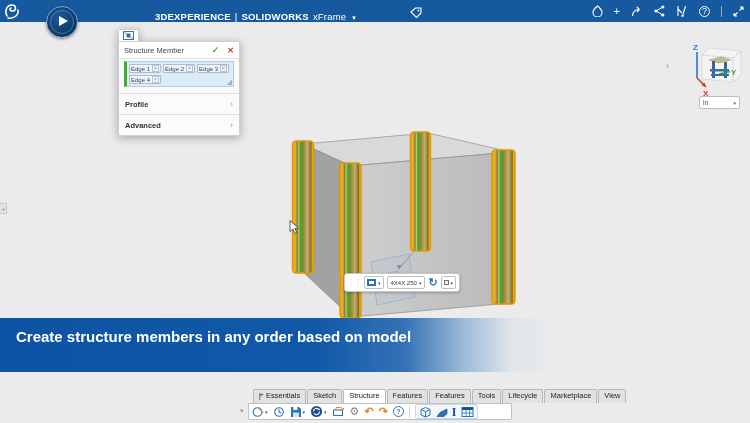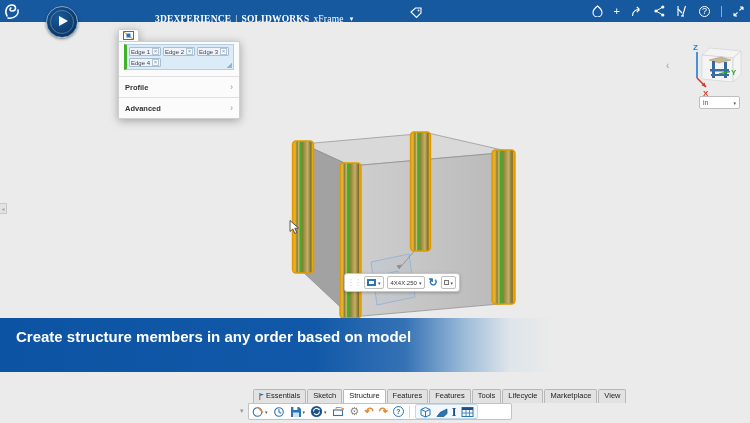--- a/index.html
+++ b/index.html
@@ -11,22 +11,22 @@
 
   
   .topbar { position:absolute; top:0; left:0; width:750px; height:22px; background:#17599f; z-index:40; }
   .logo3ds { position:absolute; left:3px; top:2px; }
   .compass { position:absolute; left:46px; top:6px; width:32px; height:32px; border-radius:50%;
     background:radial-gradient(circle at 40% 35%, #1a5a9c, #0b3763 72%);
     border:1.5px solid #7ea9d2; z-index:41; box-shadow:0 1px 3px rgba(0,0,0,.45); }
   .compass::before { content:""; position:absolute; inset:3px; border-radius:50%; border:1.5px solid rgba(255,255,255,.28); }
   .compass::after { content:""; position:absolute; left:12px; top:9px; border-left:9px solid #fff;
     border-top:5.5px solid transparent; border-bottom:5.5px solid transparent; }
-  .brand { position:absolute; left:155px; top:8px; height:22px; display:flex; align-items:center; gap:4px;
-    color:#fff; font-size:9.5px; letter-spacing:.2px; white-space:nowrap;font-family:Liberation Serif, serif; }
+  .brand { position:absolute; left:155px; top:0; height:22px; display:flex; align-items:flex-end; gap:4px;
+    color:#fff; font-size:9.5px; letter-spacing:.2px; white-space:nowrap; }
   .brand .bold { font-weight:bold; }
   .brand .caret { font-size:7px; margin-left:2px; }
   .searchbox { position:absolute; left:277px; top:4px; width:129px; height:14px; background:#fff;
     border-radius:2px; display:flex; align-items:center; padding:0 4px; gap:3px; }
   .searchbox input { flex:1; min-width:0; border:0; outline:0; background:transparent; font-size:7.5px; color:#333;
     font-family:"Liberation Sans", sans-serif; }
   .searchbox input::placeholder { color:#a9a9a9; }
   .searchbox .sdrop { font-size:6px; color:#888; }
   .tagwrap { position:absolute; left:410px; top:5px; }
   .tbicons { position:absolute; right:6px; top:0; height:22px; display:flex; align-items:center; gap:11px; color:#fff; }
@@ -207,20 +207,25 @@
 
 <div class="panel">
   <div class="ptab">
     <svg width="11" height="9" viewBox="0 0 11 9">
       <rect x="0.5" y="0.5" width="10" height="8" fill="none" stroke="#2d74b5"></rect>
       <line x1="0.5" y1="0.5" x2="10.5" y2="8.5" stroke="#e8862d"></line>
       <rect x="3.5" y="2.5" width="4" height="4" fill="#2d74b5"></rect>
     </svg>
   </div>
   <div class="pmain">
+    <div class="phead">
+      <span class="ptitle">Structure Member</span>
+      <span class="pcheck">✓</span>
+      <span class="pclose">✕</span>
+    </div>
     <div class="selbox">
       <span class="chip">
         <span>Edge 1</span>
         <span class="chipx">×</span>
       </span>
       <span class="chip">
         <span>Edge 2</span>
         <span class="chipx">×</span>
       </span>
       <span class="chip">

